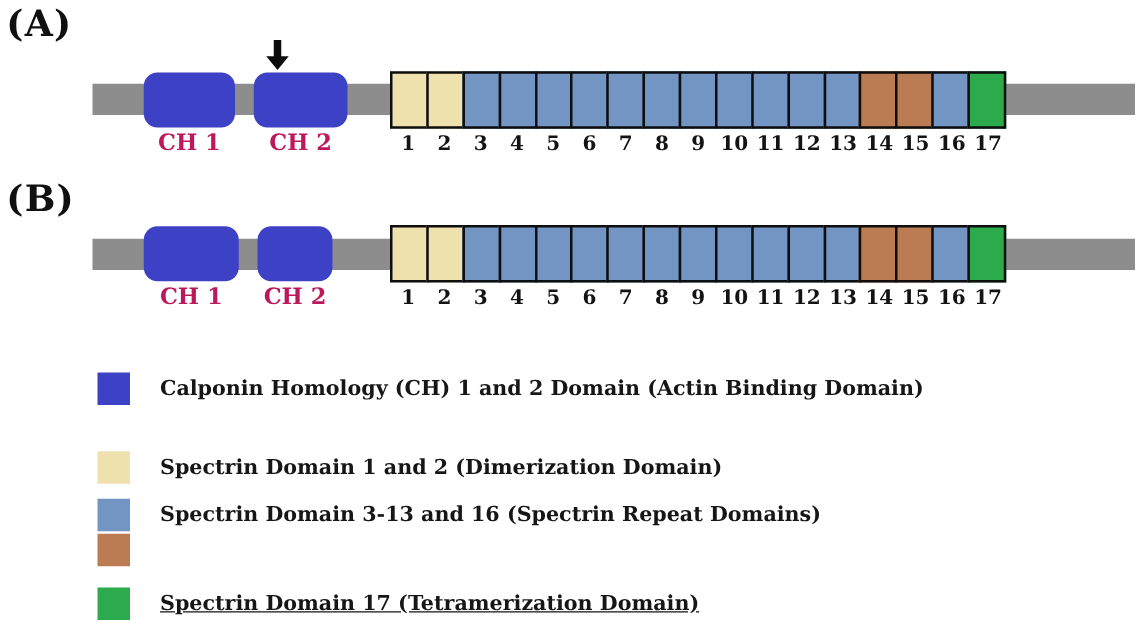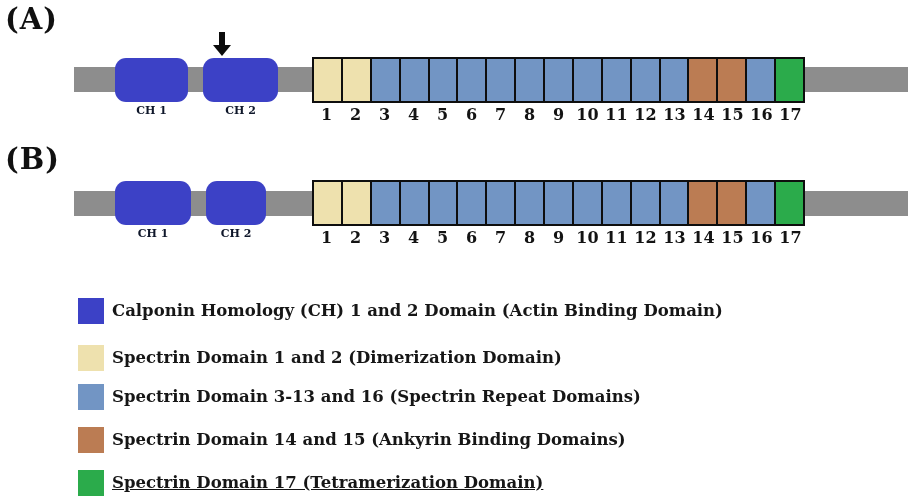--- a/index.html
+++ b/index.html
@@ -43,22 +43,22 @@
   }
   #ch1-a { left: 115px; top: 58px;  width: 73px; }
   #ch2-a { left: 203px; top: 58px;  width: 75px; }
   #ch1-b { left: 115px; top: 181px; width: 76px; }
   #ch2-b { left: 206px; top: 181px; width: 60px; }
 
   .ch-label {
     position: absolute;
     text-align: center;
     font-weight: bold;
-    font-size: 11px;
-    color: #0f172a;
+    font-size: 18px;
+    color: #be185d;
     z-index: 2;
   }
   #ch1-label-a { left: 113px; width: 77px; top: 104px; }
   #ch2-label-a { left: 201px; width: 79px; top: 104px; }
   #ch1-label-b { left: 113px; width: 80px; top: 227px; }
   #ch2-label-b { left: 198px; width: 76px; top: 227px; }
 
   .segments-row {
     position: absolute;
     left: 312px;
@@ -135,21 +135,21 @@
     height: 27px;
     display: flex;
     align-items: center;
   }
   .legend-swatch {
     width: 26px;
     height: 26px;
     flex: 0 0 26px;
   }
   .legend-label {
-    margin-left: 8px;
+    margin-left: 24px;
     font-weight: bold;
     font-size: 16.5px;
     color: #161616;
     white-space: nowrap;
   }
 </style>
 </head>
 <body>
 
 <div class="canvas">
@@ -251,31 +251,30 @@
       <div class="seg-num">15</div>
       <div class="seg-num">16</div>
       <div class="seg-num">17</div>
     </div>
 
   <div class="legend">
       <div class="legend-row" style="top: 297px;">
         <div class="legend-swatch" style="background: rgb(60, 65, 198);"></div>
         <div class="legend-label">Calponin Homology (CH) 1 and 2 Domain (Actin Binding Domain)</div>
       </div>
-      <div class="legend-row" style="top: 344px;">
+      <div class="legend-row" style="top: 360px;">
         <div class="legend-swatch" style="background: rgb(238, 225, 174);"></div>
         <div class="legend-label">Spectrin Domain 1 and 2 (Dimerization Domain)</div>
       </div>
-      <div class="legend-row" style="top: 383px;">
+      <div class="legend-row" style="top: 398px;">
         <div class="legend-swatch" style="background: rgb(114, 149, 196);"></div>
         <div class="legend-label">Spectrin Domain 3-13 and 16 (Spectrin Repeat Domains)</div>
       </div>
       <div class="legend-row" style="top: 426px;">
         <div class="legend-swatch" style="background: rgb(187, 124, 83);"></div>
-        <div class="legend-label">Spectrin Domain 14 and 15 (Ankyrin Binding Domains)</div>
       </div>
       <div class="legend-row" style="top: 469px; text-decoration: underline;">
         <div class="legend-swatch" style="background: rgb(43, 171, 75);"></div>
         <div class="legend-label">Spectrin Domain 17 (Tetramerization Domain)</div>
       </div>
     </div>
 
 </div>
 
 </body></html>

